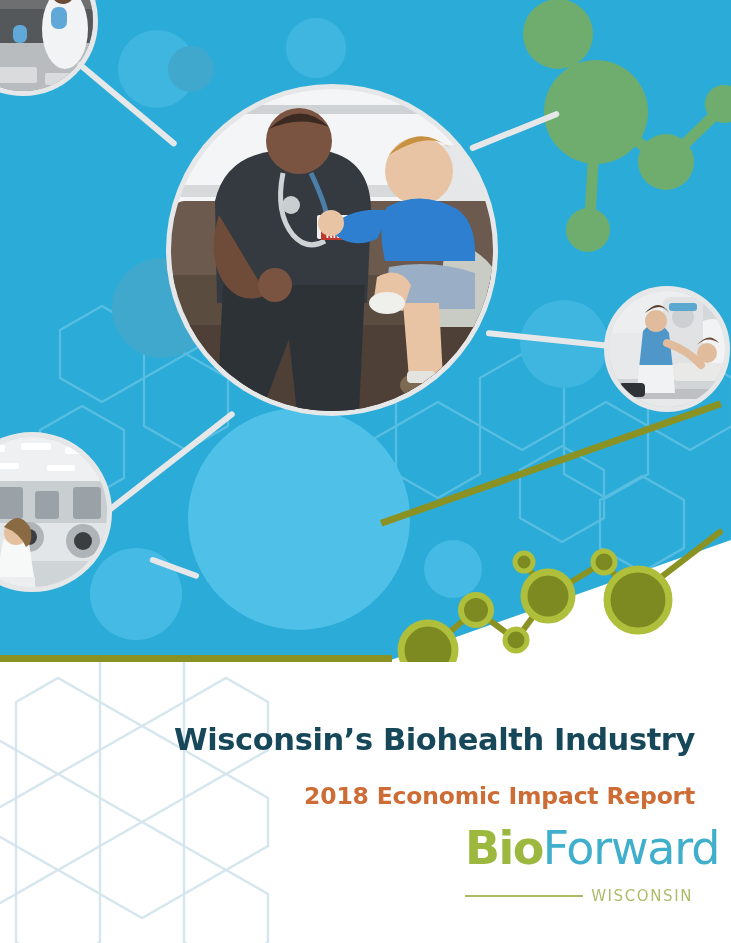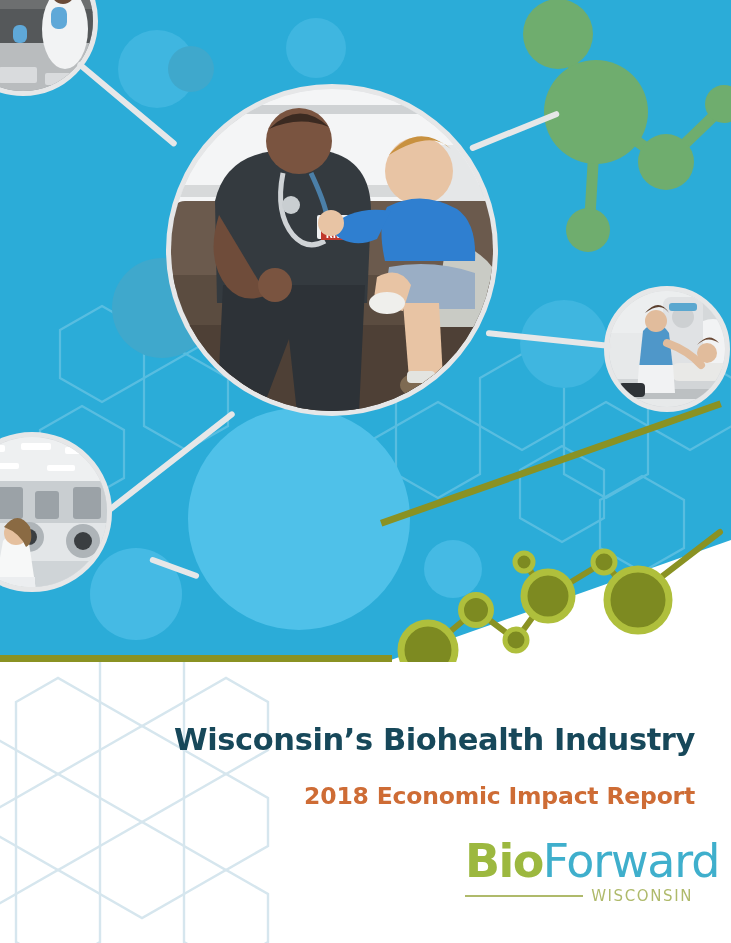--- a/index.html
+++ b/index.html
@@ -139,21 +139,21 @@
   .logo-forward {
     color: #3FAFCC;
     font-weight: 400;
     letter-spacing: -1.2px;
   }
   .logo-underline-row {
     display: flex;
     align-items: center;
     justify-content: flex-end;
     gap: 8px;
-    margin-top: 3px;
+    margin-top: 16px;
   }
   .logo-rule {
     flex: 1 1 auto;
     height: 1.5px;
     background: #AFBA6B;
     max-width: 140px;
   }
   .logo-state {
     font-family: "DejaVu Sans", sans-serif;
     font-size: 15px;

